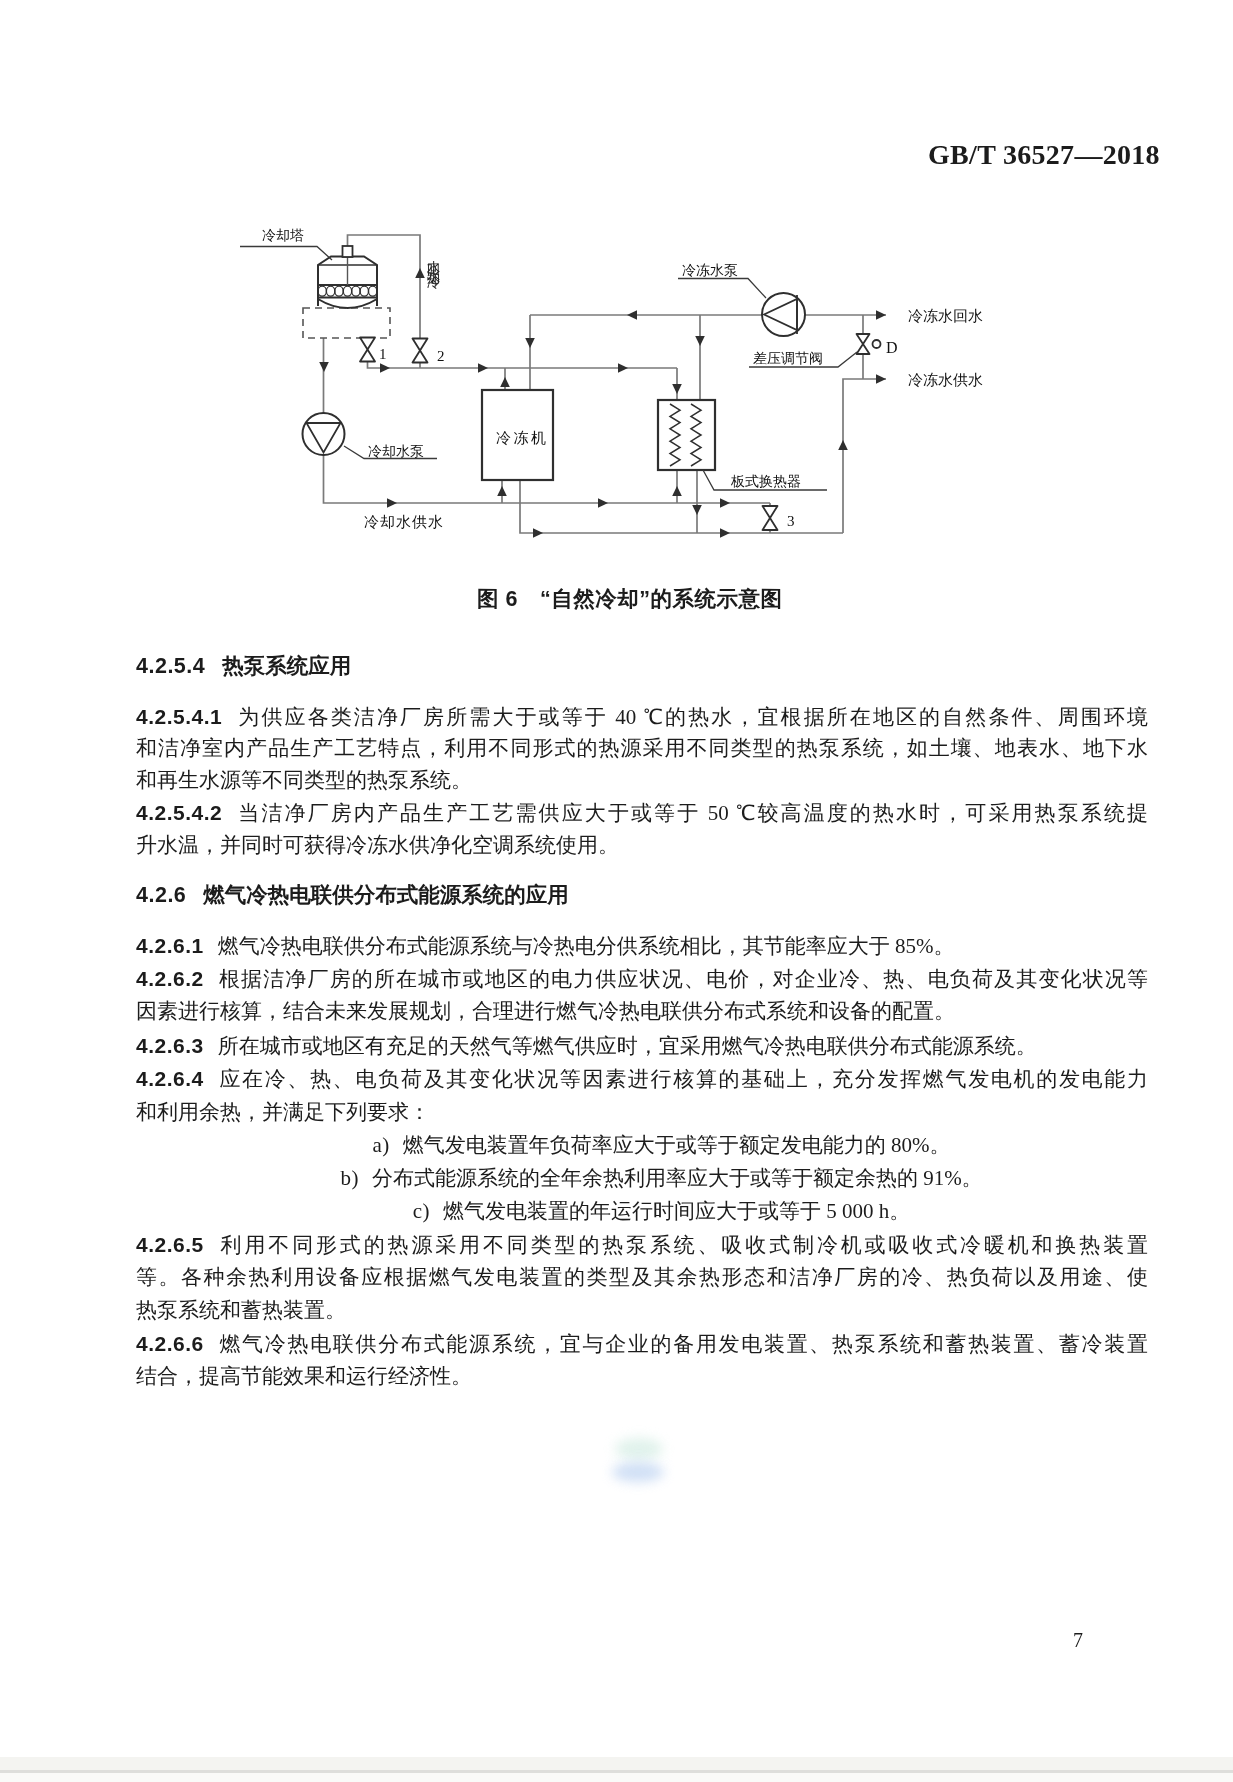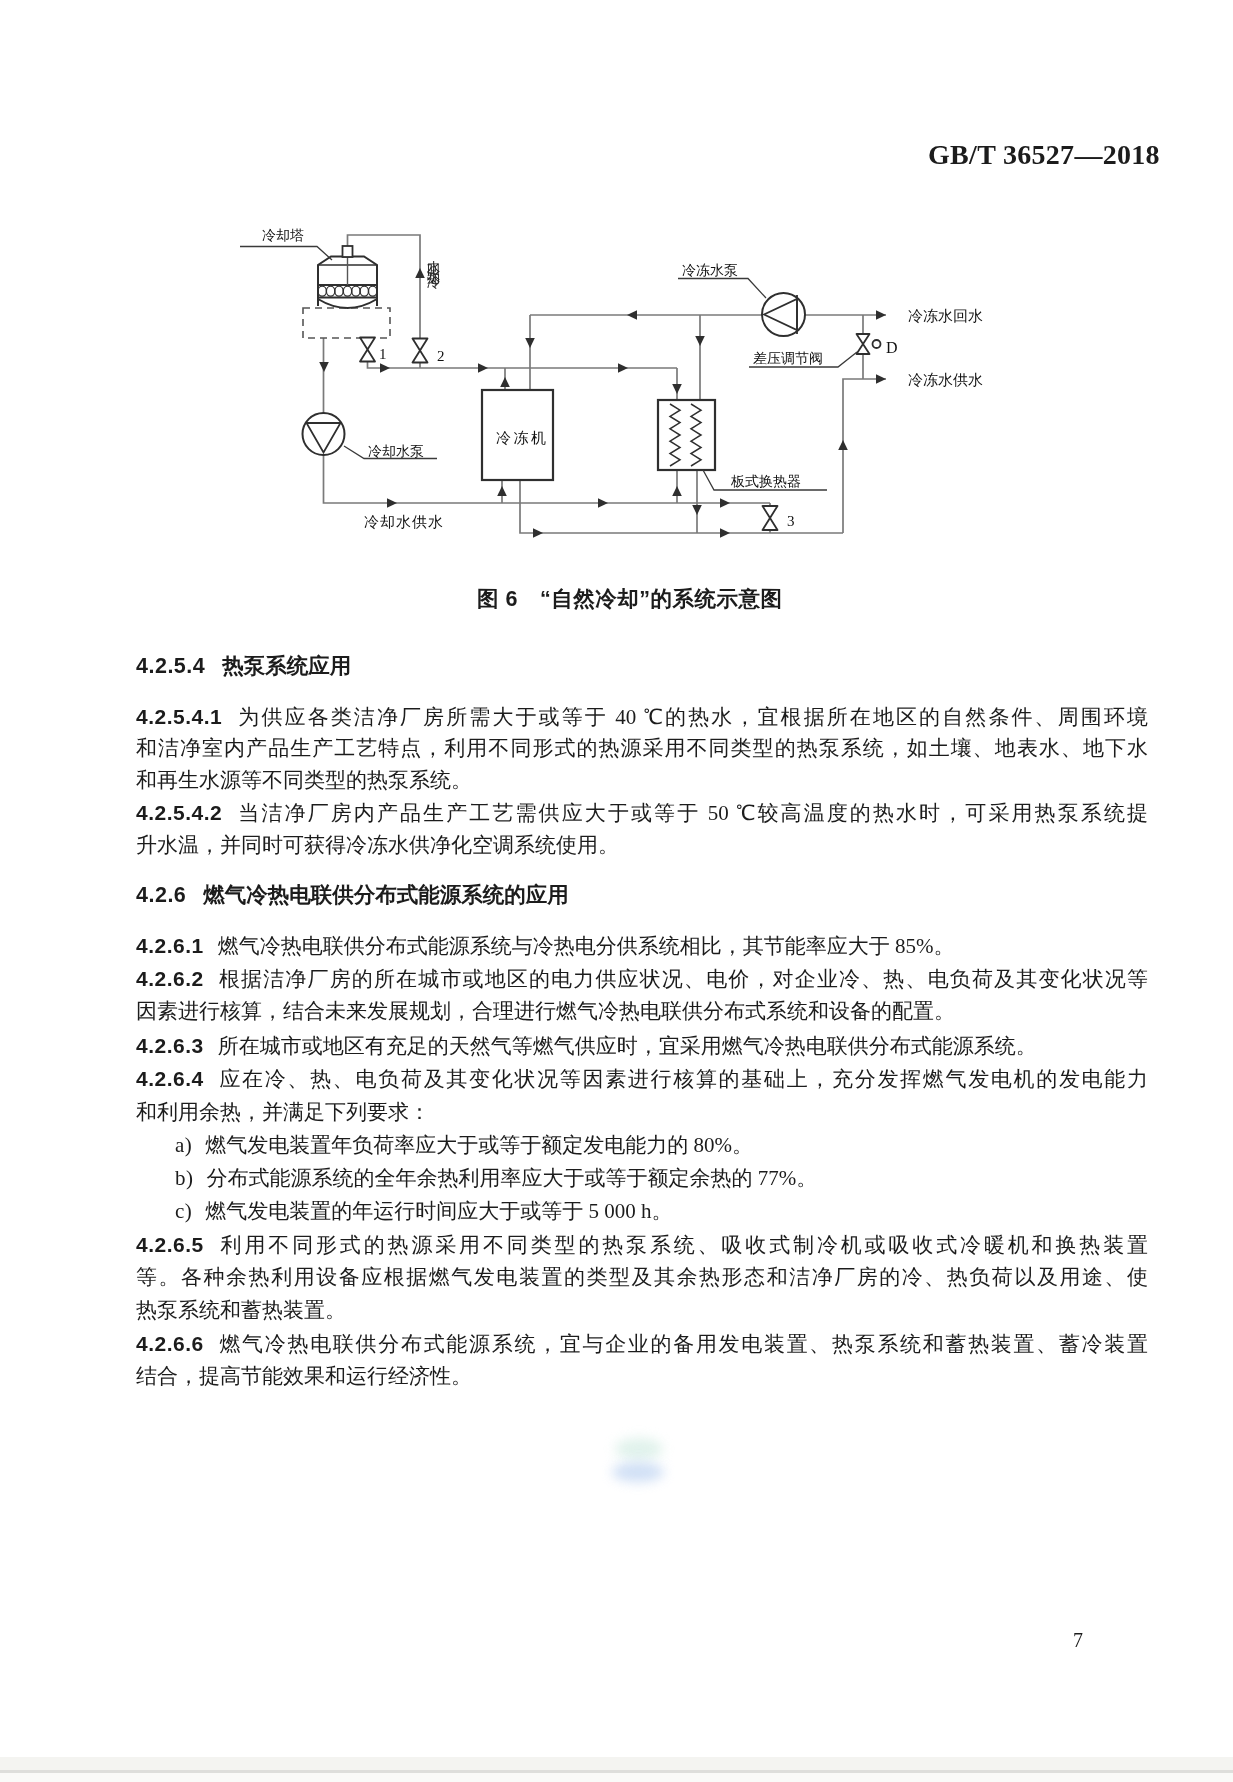--- a/index.html
+++ b/index.html
@@ -7,21 +7,21 @@
        font-family:"Liberation Serif",serif;color:#1c1c1c;}
   .abs{position:absolute;}
   #std-code{left:928px;top:139px;font-size:28px;font-weight:bold;letter-spacing:0.3px;font-family:"Liberation Serif",serif;}
   #fig-caption{left:477px;top:584px;font-size:21.5px;font-weight:bold;font-family:"Liberation Sans",sans-serif;letter-spacing:0.5px;text-align:center;}
   #vlabel{left:424px;top:249px;font-size:13.5px;letter-spacing:4px;writing-mode:vertical-rl;text-orientation:upright;color:#222;}
   .line{position:absolute;left:136px;width:1012px;font-size:21px;line-height:23px;white-space:normal;}
   .line .num{font-family:"Liberation Sans",sans-serif;font-weight:bold;margin-right:14px;letter-spacing:0.5px;}
   .line.heading{font-family:"Liberation Sans",sans-serif;font-weight:bold;font-size:21.5px;}
   .line.heading .num{margin-right:17px;}
   .line.fill{text-align:justify;text-align-last:justify;}
-  .line.item{padding-left:39px;width:973px;}
+  .line.item{padding-left:39px;width:973px;text-align:center;}
   .line.item .num{font-family:"Liberation Serif",serif;font-weight:normal;margin-right:13px;}
   #page-num{left:1073px;top:1629px;font-size:20px;}
   .wm{position:absolute;border-radius:50%;filter:blur(6px);}
   #wm1{left:615px;top:1438px;width:48px;height:22px;background:#d9efe7;opacity:.8;}
   #wm2{left:612px;top:1462px;width:52px;height:20px;background:#c5d8f3;opacity:.8;}
   #scan-band1{left:0;top:1757px;width:1233px;height:13px;background:#f4f4f1;}
   #scan-band2{left:0;top:1770px;width:1233px;height:3px;background:#dededb;}
   #scan-band3{left:0;top:1773px;width:1233px;height:9px;background:#fafaf8;}
   svg text{font-family:"Liberation Serif",serif;fill:#111;}
 </style>
@@ -156,21 +156,21 @@
 <div class="line fill" style="top:801px"><span class="num">4.2.5.4.2</span><span>当洁净厂房内产品生产工艺需供应大于或等于 50 ℃较高温度的热水时，可采用热泵系统提</span></div>
 <div class="line" style="top:834px"><span>升水温，并同时可获得冷冻水供净化空调系统使用。</span></div>
 <div class="line heading" style="top:884px"><span class="num">4.2.6</span><span>燃气冷热电联供分布式能源系统的应用</span></div>
 <div class="line" style="top:934px"><span class="num">4.2.6.1</span><span>燃气冷热电联供分布式能源系统与冷热电分供系统相比，其节能率应大于 85%。</span></div>
 <div class="line fill" style="top:967px"><span class="num">4.2.6.2</span><span>根据洁净厂房的所在城市或地区的电力供应状况、电价，对企业冷、热、电负荷及其变化状况等</span></div>
 <div class="line" style="top:1000px"><span>因素进行核算，结合未来发展规划，合理进行燃气冷热电联供分布式系统和设备的配置。</span></div>
 <div class="line" style="top:1034px"><span class="num">4.2.6.3</span><span>所在城市或地区有充足的天然气等燃气供应时，宜采用燃气冷热电联供分布式能源系统。</span></div>
 <div class="line fill" style="top:1067px"><span class="num">4.2.6.4</span><span>应在冷、热、电负荷及其变化状况等因素进行核算的基础上，充分发挥燃气发电机的发电能力</span></div>
 <div class="line" style="top:1101px"><span>和利用余热，并满足下列要求：</span></div>
 <div class="line item" style="top:1134px"><span class="num">a)</span><span>燃气发电装置年负荷率应大于或等于额定发电能力的 80%。</span></div>
-<div class="line item" style="top:1167px"><span class="num">b)</span><span>分布式能源系统的全年余热利用率应大于或等于额定余热的 77%。</span></div>
+<div class="line item" style="top:1167px"><span class="num">b)</span><span>分布式能源系统的全年余热利用率应大于或等于额定余热的 91%。</span></div>
 <div class="line item" style="top:1200px"><span class="num">c)</span><span>燃气发电装置的年运行时间应大于或等于 5 000 h。</span></div>
 <div class="line fill" style="top:1233px"><span class="num">4.2.6.5</span><span>利用不同形式的热源采用不同类型的热泵系统、吸收式制冷机或吸收式冷暖机和换热装置</span></div>
 <div class="line fill" style="top:1266px"><span>等。各种余热利用设备应根据燃气发电装置的类型及其余热形态和洁净厂房的冷、热负荷以及用途、使</span></div>
 <div class="line" style="top:1299px"><span>热泵系统和蓄热装置。</span></div>
 <div class="line fill" style="top:1332px"><span class="num">4.2.6.6</span><span>燃气冷热电联供分布式能源系统，宜与企业的备用发电装置、热泵系统和蓄热装置、蓄冷装置</span></div>
 <div class="line" style="top:1365px"><span>结合，提高节能效果和运行经济性。</span></div>
 
 <div class="wm" id="wm1"></div>
 <div class="wm" id="wm2"></div>
 

